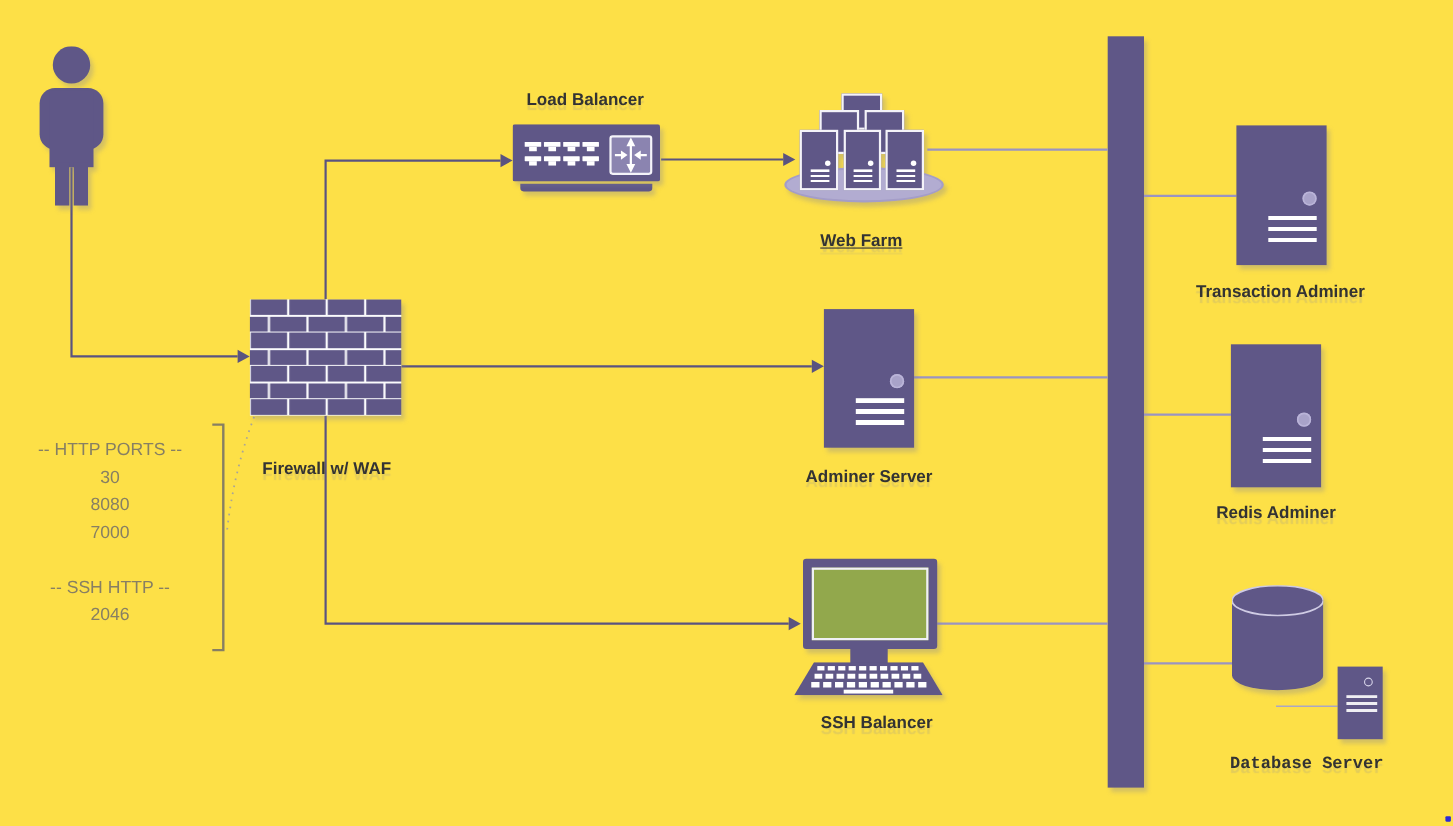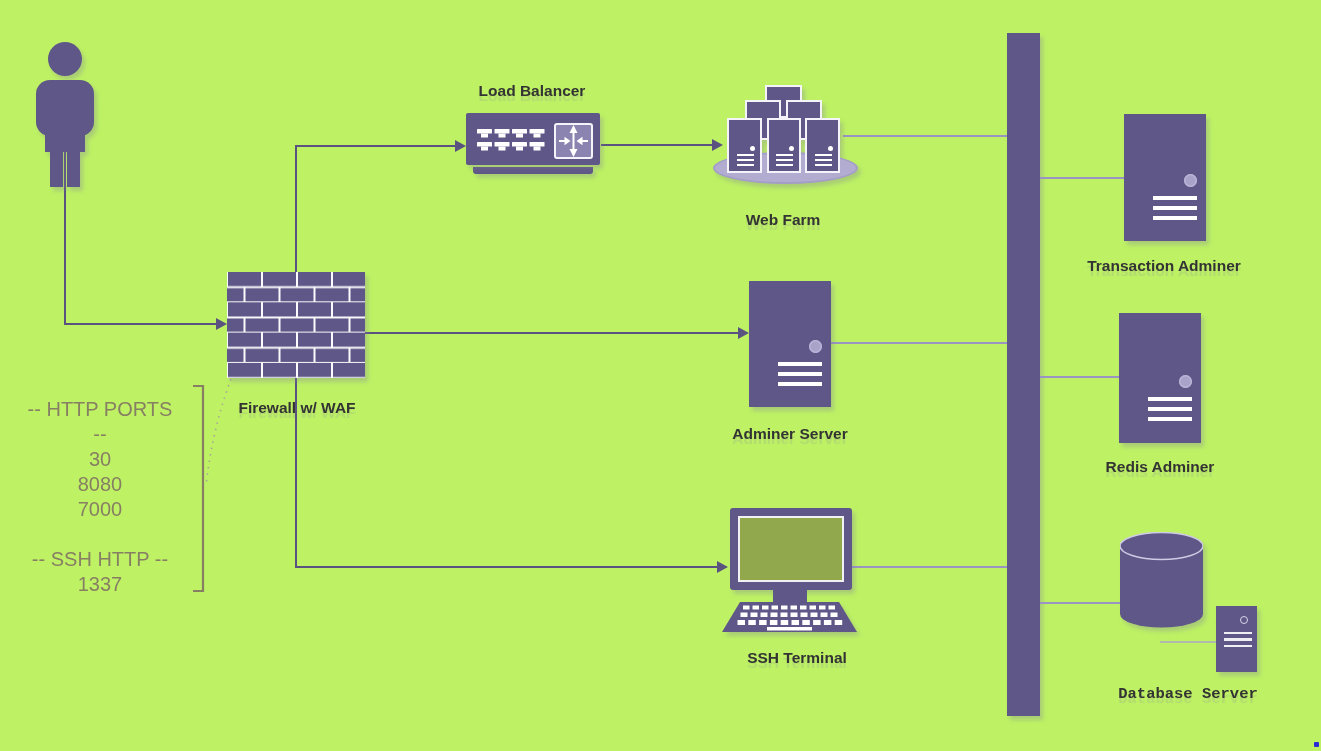--- a/index.html
+++ b/index.html
@@ -1,17 +1,17 @@
 <!DOCTYPE html>
 <html><head>
 <meta charset="utf-8">
 <style>
   html,body{margin:0;padding:0;background:#ffffff;}
   #canvas{
-    position:relative;width:1321px;height:751px;background:#bef264;overflow:hidden;
+    position:relative;width:1321px;height:751px;background:#fde047;overflow:hidden;
     font-family:"Liberation Sans",sans-serif;
   }
   .abs{position:absolute;}
   
   #connectors{position:absolute;left:0;top:0;z-index:1;pointer-events:none;}
   .edge{stroke:#5a5380;stroke-width:2;fill:none;}
   .edge-thin{stroke:#9a94c2;stroke-width:2;fill:none;}
   .edge-gray{stroke:#aba7c4;stroke-width:1.5;fill:none;}
   .edge-dotted{stroke:#a8a49a;stroke-width:1.6;fill:none;stroke-dasharray:1.5 5;}
   .arrowhead{fill:#5a5380;stroke:none;}
@@ -43,21 +43,21 @@
   
   .small-server{position:absolute;background:#5f5787;}
   .small-led{position:absolute;width:8px;height:8px;border-radius:50%;border:1.5px solid #d8d5ea;box-sizing:border-box;}
   .small-slats{position:absolute;width:28px;height:16px;
     background:repeating-linear-gradient(to bottom,rgba(255,255,255,0.9) 0 2.5px,transparent 2.5px 6.4px);}
   
   .backbone{position:absolute;background:#5f5787;}
   
   .ports-note{
     position:absolute;z-index:3;width:150px;text-align:center;
-    color:#877f63;font-size:20px;line-height:25px;
+    color:#877f63;font-size:16px;line-height:25px;
   }
   .ports-spacer{height:25px;}
   .lb-stand{position:absolute;background:#5f5787;border-radius:0 0 3px 3px;}
   .artifact-dot{position:absolute;width:5px;height:5px;background:#2b2bd6;border-radius:1px;}
 </style>
 </head>
 <body>
 
 <div id="canvas">
 
@@ -146,43 +146,43 @@
     </div>
     <div class="mini-tower" style="left:54px;top:33px;width:34px;height:55px;">
       <div class="mini-dot" style="left:20px;top:26px;"></div>
       <div class="mini-slats" style="left:7px;top:34px;"></div>
     </div>
     <div class="mini-tower" style="left:92px;top:33px;width:35px;height:55px;">
       <div class="mini-dot" style="left:21px;top:26px;"></div>
       <div class="mini-slats" style="left:8px;top:34px;"></div>
     </div>
   </div>
-  <div class="node-label" style="left:783px;top:211px;">Web Farm</div>
+  <div class="node-label" style="left:783px;top:211px;text-decoration:underline;">Web Farm</div>
 
   <div class="node shadowed" style="left:227px;top:272px;width:138px;height:106px;">
     <svg width="138" height="106" viewBox="0 0 138 106">
       <defs>
         <pattern id="bricks" width="35" height="30.3" patternUnits="userSpaceOnUse">
           <rect width="35" height="30.3" fill="#5f5787"></rect>
           <path d="M0,15.15 H35 M0,30.3 H35 M0,0 V15.15 M35,0 V15.15 M17.5,15.15 V30.3" stroke="#fbfbfd" stroke-width="2" fill="none"></path>
         </pattern>
       </defs>
       <rect width="138" height="106" fill="url(#bricks)"></rect>
     </svg>
   </div>
-  <div class="node-label" style="left:297px;top:399px;">Firewall w/ WAF</div>
+  <div class="node-label" style="left:297px;top:418px;">Firewall w/ WAF</div>
 
   <div class="ports-note" style="left:25px;top:397px;">
     <div>-- HTTP PORTS --</div>
     <div>30</div>
     <div>8080</div>
     <div>7000</div>
     <div class="ports-spacer"></div>
     <div>-- SSH HTTP --</div>
-    <div>1337</div>
+    <div>2046</div>
   </div>
 
   <div class="tower node shadowed" style="left:749px;top:281px;width:82px;height:126px;">
     <span class="tower-dot" style="left:60px;top:59px;"></span>
     <span class="tower-slats" style="left:29px;top:81px;"></span>
   </div>
   <div class="node-label" style="left:790px;top:425px;">Adminer Server</div>
 
   <div class="node" style="left:722px;top:505px;width:145px;height:135px;">
     <div class="monitor shadowed" style="left:8px;top:3px;width:122px;height:82px;">
@@ -219,21 +219,21 @@
         <rect x="58.7" y="18" width="7.5" height="5"></rect>
           <rect x="69.5" y="18" width="7.5" height="5"></rect>
         <rect x="80.3" y="18" width="7.5" height="5"></rect>
           <rect x="91.1" y="18" width="7.5" height="5"></rect>
         <rect x="101.9" y="18" width="7.5" height="5"></rect>
           <rect x="112.7" y="18" width="7.5" height="5"></rect>
         <rect x="45" y="25" width="45" height="3.5"></rect>
       </g>
     </svg>
   </div>
-  <div class="node-label" style="left:797px;top:649px;">SSH Terminal</div>
+  <div class="node-label" style="left:797px;top:649px;">SSH Balancer</div>
 
   <div class="backbone shadowed" style="left:1007px;top:33px;width:33px;height:683px;"></div>
 
   <div class="tower node shadowed" style="left:1124px;top:114px;width:82px;height:127px;">
     <span class="tower-dot" style="left:60px;top:60px;"></span>
     <span class="tower-slats" style="left:29px;top:82px;"></span>
   </div>
   <div class="node-label" style="left:1164px;top:257px;">Transaction Adminer</div>
 
   <div class="tower node shadowed" style="left:1119px;top:313px;width:82px;height:130px;">

